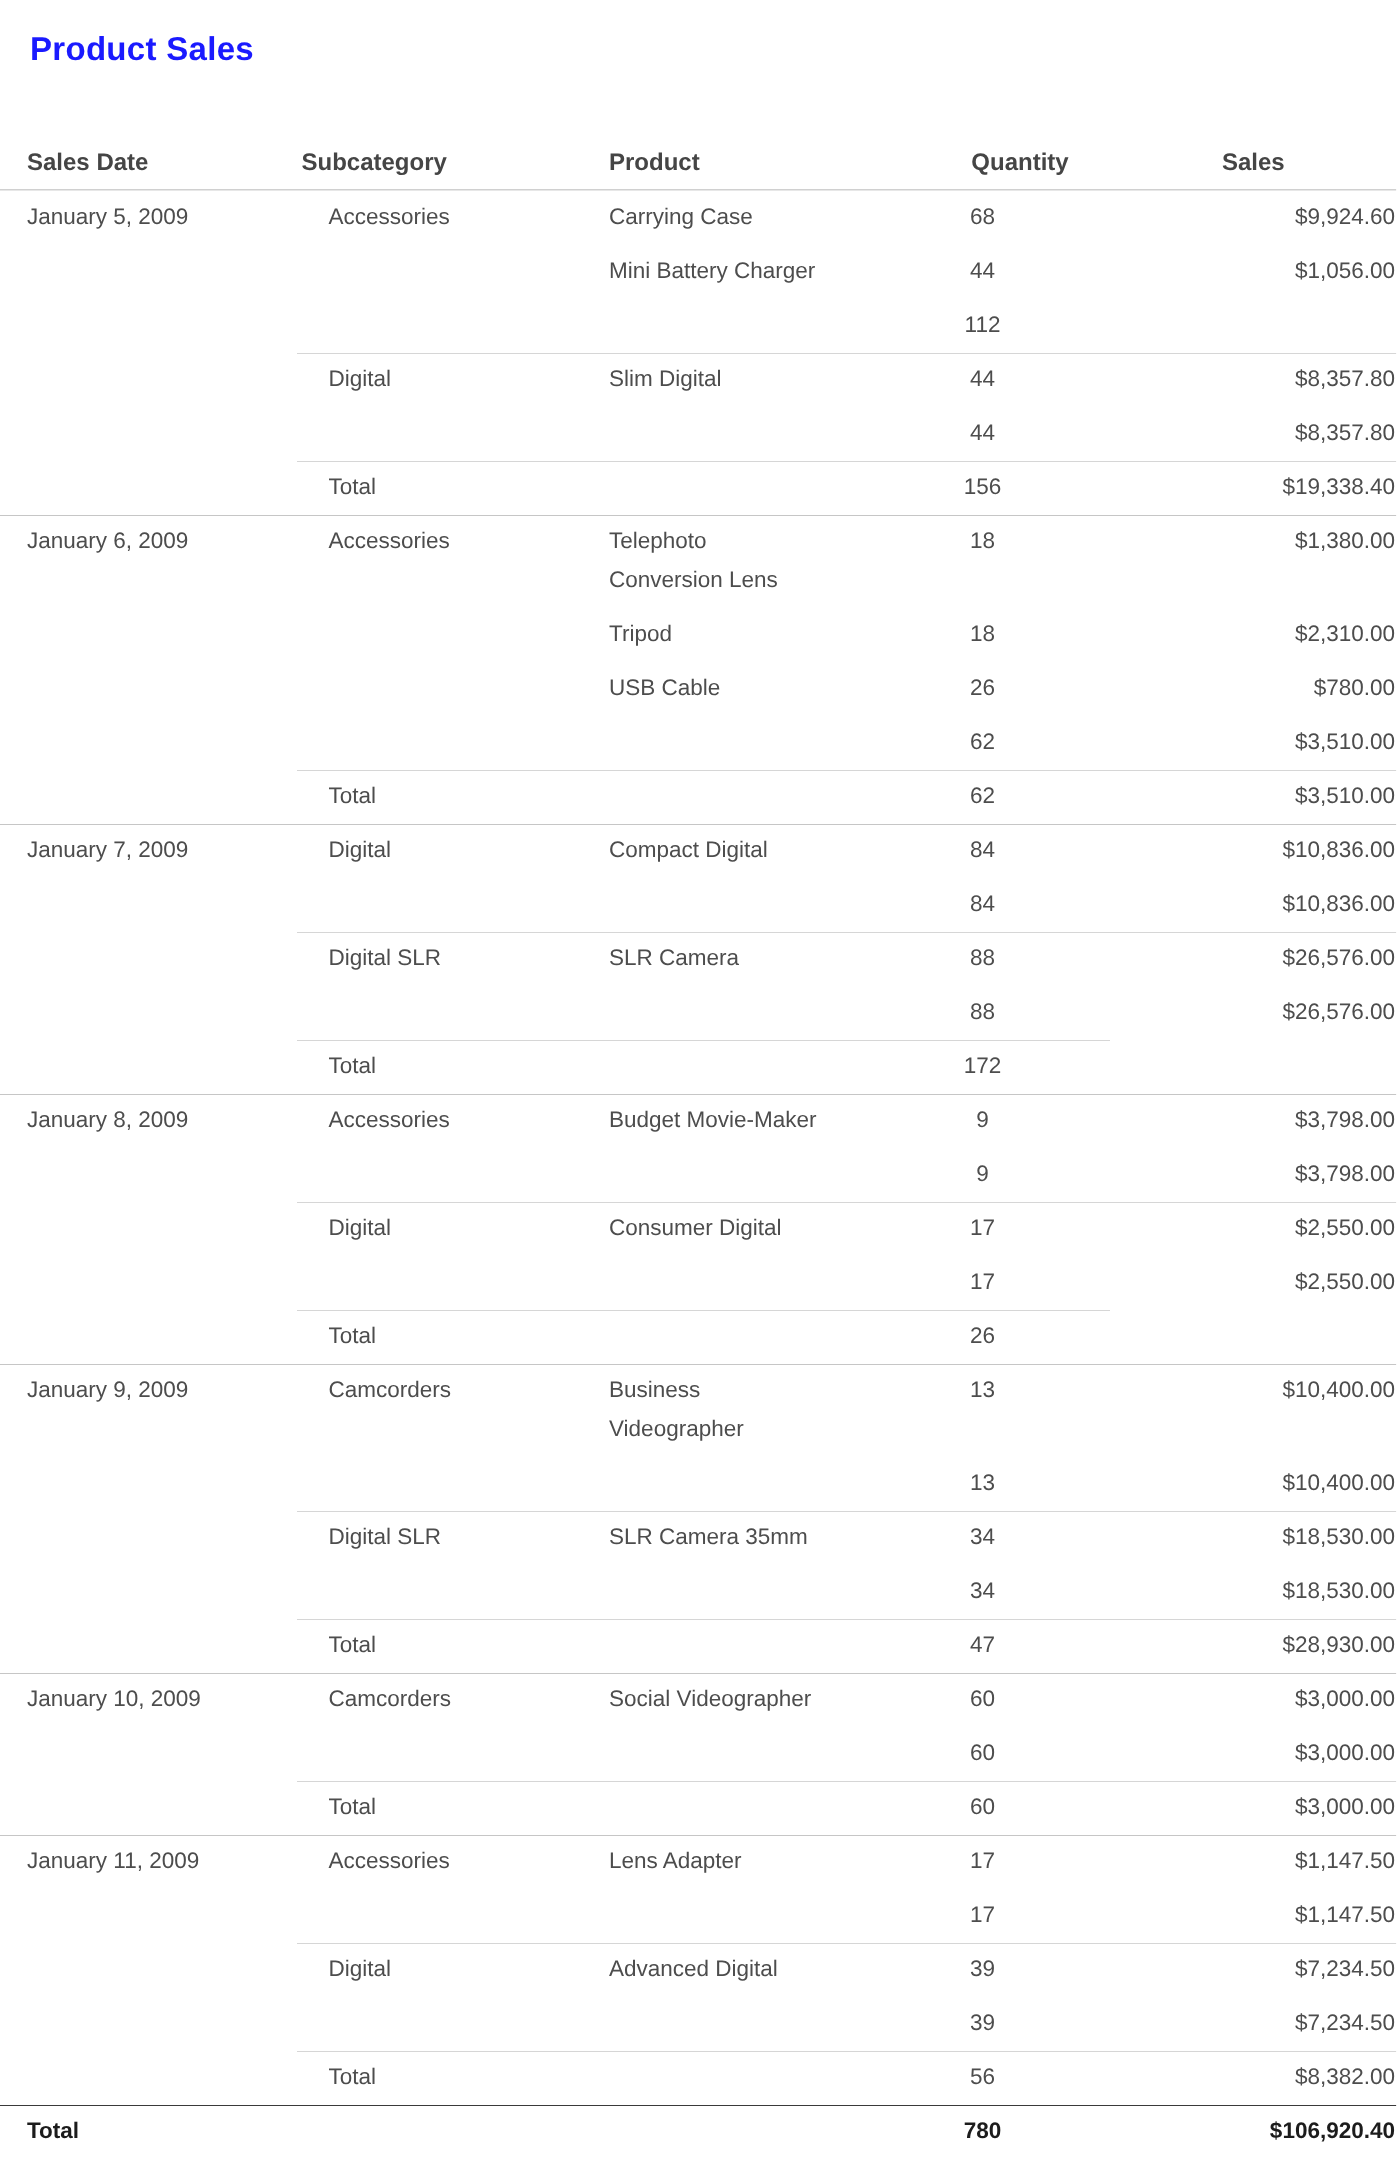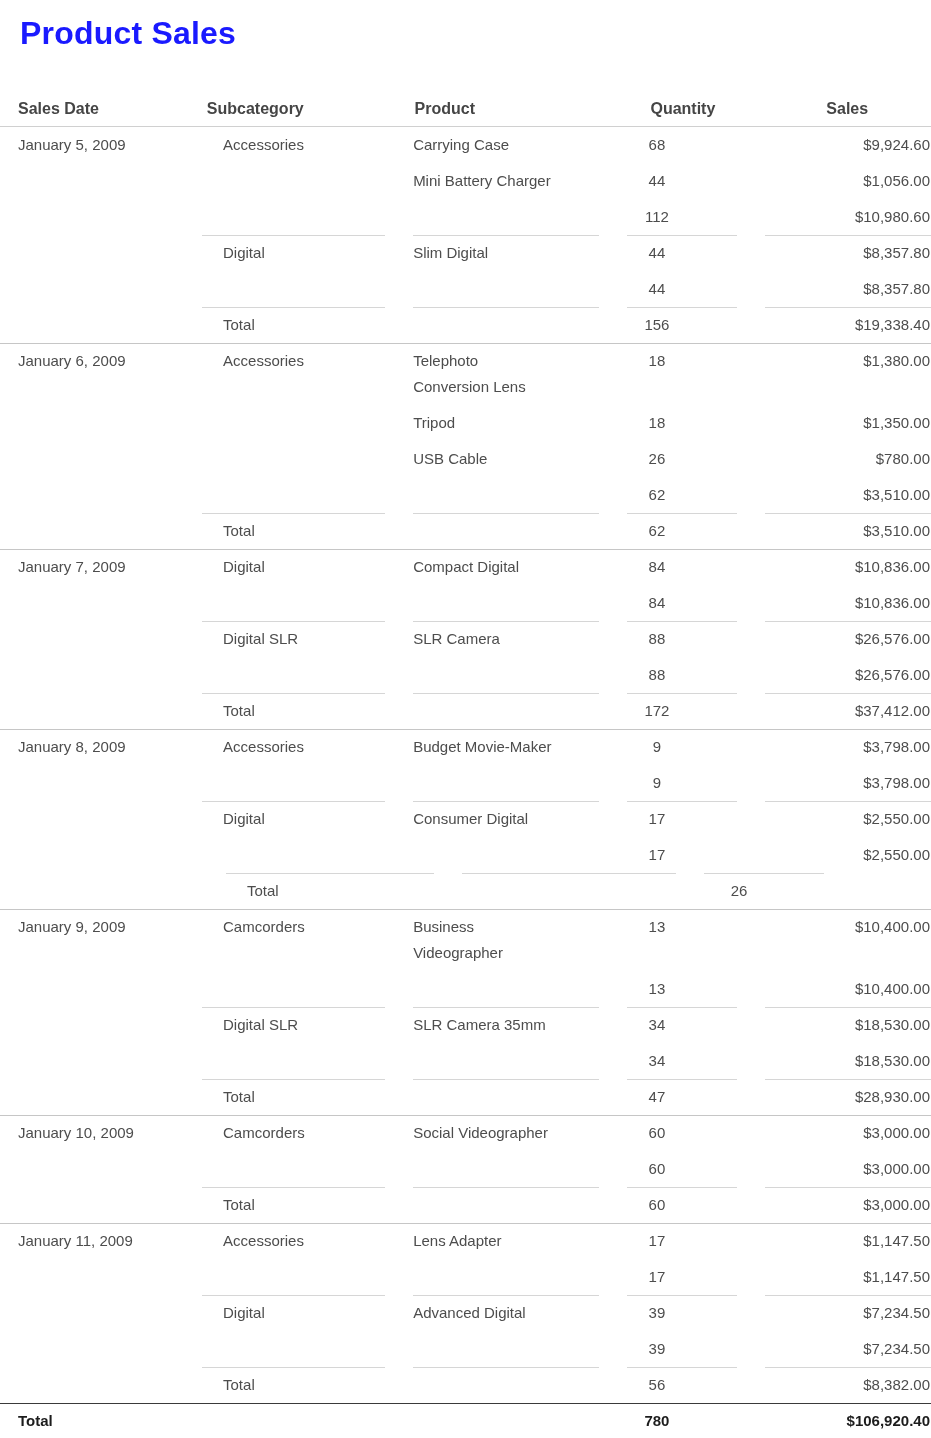--- a/index.html
+++ b/index.html
@@ -9,28 +9,28 @@
     height: 1438px;
     box-sizing: border-box;
     padding-top: 14px;
     background: #ffffff;
     font-family: "Liberation Sans", sans-serif;
     color: #4d4d4d;
     overflow: hidden;
   }
   .report-title {
     margin: 0 0 0 20px;
-    font-size: 32px;
+    font-size: 22px;
     line-height: 38px;
     font-weight: bold;
     color: #1a1aff;
     letter-spacing: 0.2px;
   }
   .sales-table { margin-top: 39px; font-size: 15px; }
-  .row { display: flex; align-items: flex-start; line-height: 26px; gap: 28px; }
+  .row { display: flex; align-items: flex-start; line-height: 26px; }
   .cell { box-sizing: border-box; padding: 5px 0; white-space: pre-line; }
   .c-date  { width: 198px; padding-left: 18px; }
   .c-sub   { width: 208px; padding-left: 21px; }
   .c-prod  { width: 214px; }
   .c-qty   { width: 120px; text-align: center; padding-right: 50px; }
   .c-sales { width: 191px; text-align: right; padding-right: 1px; }
 
   .header-row {
     font-weight: bold;
     font-size: 16px;
@@ -84,21 +84,20 @@
     <div class="cell c-sub"></div>
     <div class="cell c-prod">Mini Battery Charger</div>
     <div class="cell c-qty">44</div>
     <div class="cell c-sales">$1,056.00</div>
   </div>
         <div class="row">
     <div class="cell c-date"></div>
     <div class="cell c-sub"></div>
     <div class="cell c-prod"></div>
     <div class="cell c-qty">112</div>
-    <div class="cell c-sales">$10,980.60</div>
   </div>
         <div class="row b-partial">
     <div class="cell c-date"></div>
     <div class="cell c-sub">Digital</div>
     <div class="cell c-prod">Slim Digital</div>
     <div class="cell c-qty">44</div>
     <div class="cell c-sales">$8,357.80</div>
   </div>
         <div class="row">
     <div class="cell c-date"></div>
@@ -120,21 +119,21 @@
     <div class="cell c-prod">Telephoto
 Conversion Lens</div>
     <div class="cell c-qty">18</div>
     <div class="cell c-sales">$1,380.00</div>
   </div>
         <div class="row">
     <div class="cell c-date"></div>
     <div class="cell c-sub"></div>
     <div class="cell c-prod">Tripod</div>
     <div class="cell c-qty">18</div>
-    <div class="cell c-sales">$1,350.00</div>
+    <div class="cell c-sales">$2,310.00</div>
   </div>
         <div class="row">
     <div class="cell c-date"></div>
     <div class="cell c-sub"></div>
     <div class="cell c-prod">USB Cable</div>
     <div class="cell c-qty">26</div>
     <div class="cell c-sales">$780.00</div>
   </div>
         <div class="row">
     <div class="cell c-date"></div>
@@ -176,21 +175,20 @@
     <div class="cell c-sub"></div>
     <div class="cell c-prod"></div>
     <div class="cell c-qty">88</div>
     <div class="cell c-sales">$26,576.00</div>
   </div>
         <div class="row b-partial">
     <div class="cell c-date"></div>
     <div class="cell c-sub">Total</div>
     <div class="cell c-prod"></div>
     <div class="cell c-qty">172</div>
-    <div class="cell c-sales">$37,412.00</div>
   </div>
         <div class="row b-full">
     <div class="cell c-date">January 8, 2009</div>
     <div class="cell c-sub">Accessories</div>
     <div class="cell c-prod">Budget Movie-Maker</div>
     <div class="cell c-qty">9</div>
     <div class="cell c-sales">$3,798.00</div>
   </div>
         <div class="row">
     <div class="cell c-date"></div>

